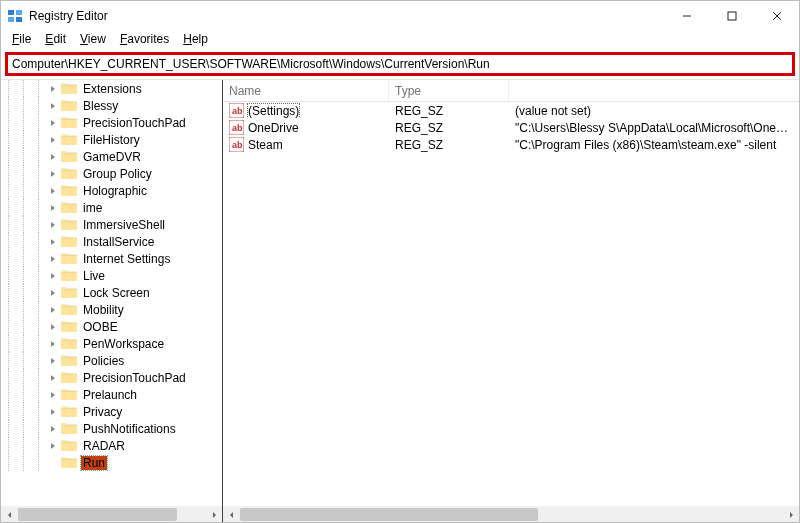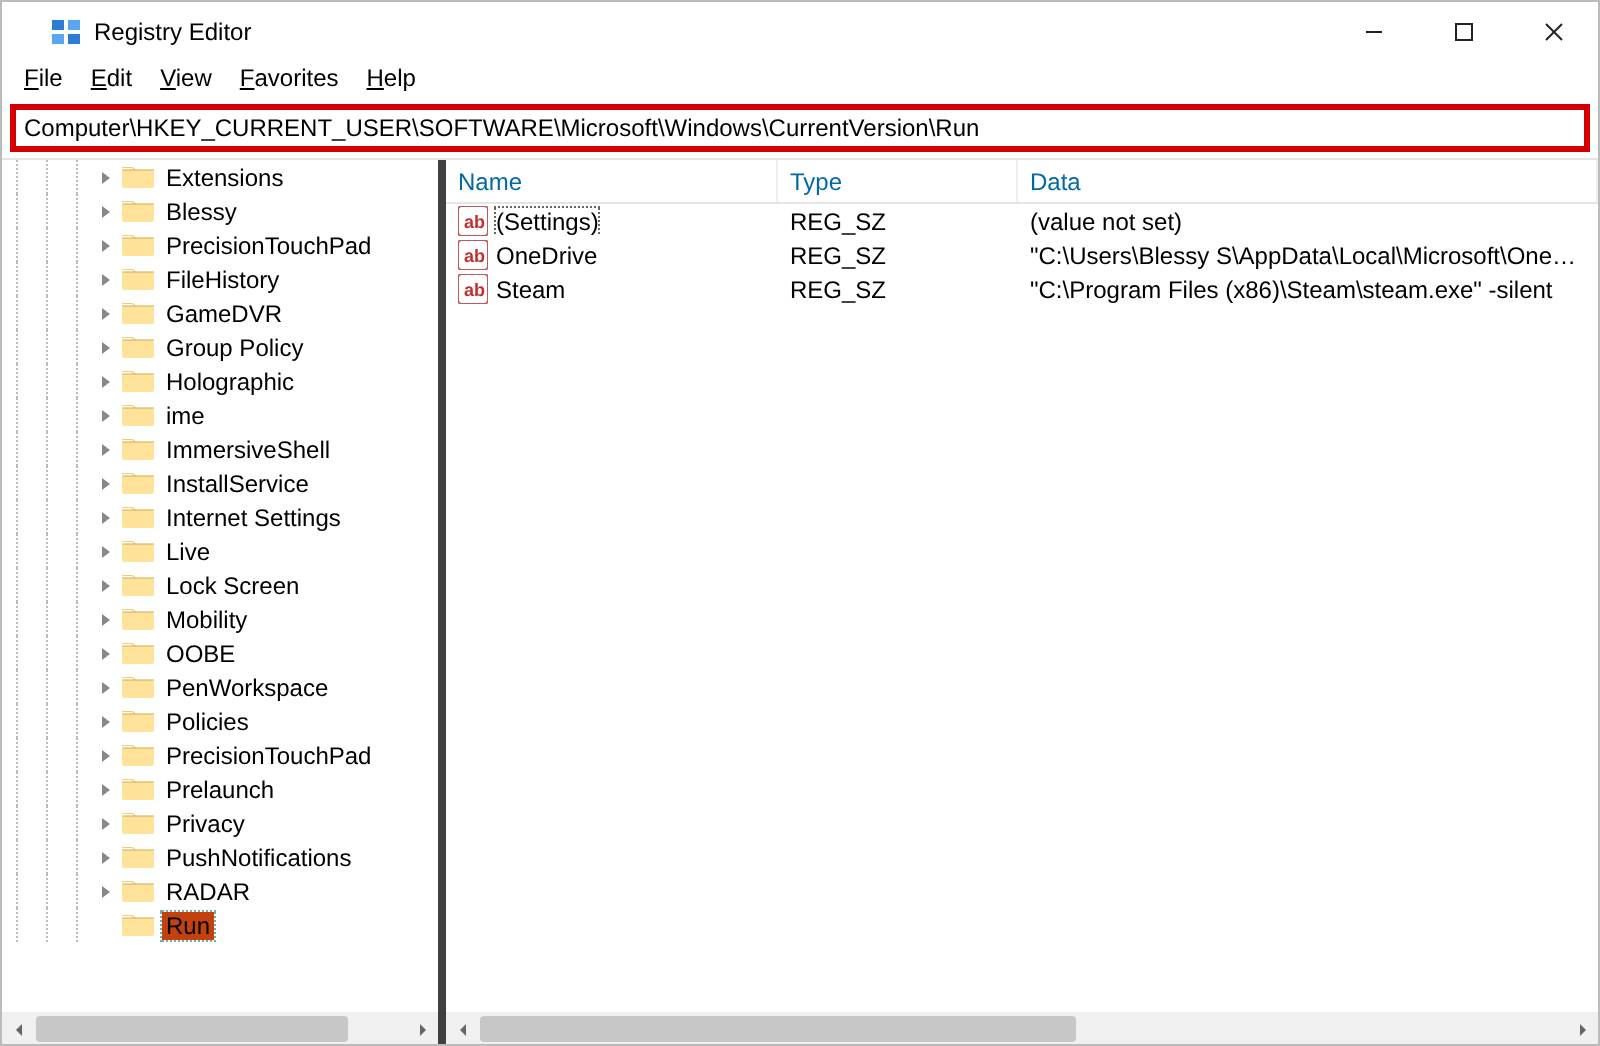--- a/index.html
+++ b/index.html
@@ -13,21 +13,21 @@
     height: 523px;
     overflow: hidden;
     border: 1px solid #bbb;
   }
 
   
   .titlebar {
     height: 30px;
     display: flex;
     align-items: center;
-    padding: 0 0 0 24px;
+    padding: 0 0 0 6px;
     background: #fff;
   }
   .titlebar .app-icon {
     width: 16px; height: 16px;
     margin-right: 6px;
     display: flex; align-items: center; justify-content: center;
   }
   .titlebar .title {
     flex: 1;
     font-size: 12px;
@@ -75,21 +75,21 @@
     display: flex;
     height: calc(523px - 30px - 19px - 30px);
     border-top: 1px solid #e5e5e5;
   }
 
   
   .tree-panel {
     width: 222px;
     overflow: hidden;
     position: relative;
-    border-right: 4px solid #404040;
+    border-right: 1px solid #404040;
   }
   .tree-inner {
     height: calc(100% - 17px);
     overflow: hidden;
   }
   .tree-row {
     height: 17px;
     display: flex;
     align-items: center;
     white-space: nowrap;
@@ -135,21 +135,21 @@
   .list-panel {
     flex: 1;
     position: relative;
     overflow: hidden;
   }
   .list-header {
     display: flex;
     height: 22px;
     border-bottom: 1px solid #e5e5e5;
     font-size: 12px;
-    color: #0369a1;
+    color: #737373;
     align-items: center;
   }
   .list-header .col {
     padding: 0 6px;
     border-right: 1px solid #eee;
     height: 100%;
     display: flex; align-items: center;
   }
   .col-name { width: 166px; }
   .col-type { width: 120px; }
@@ -581,21 +581,20 @@
             <polygon points="3,1 6,4 3,7" fill="#666"></polygon>
           </svg>
       </div>
     </div>
   </div>
 
   <div class="list-panel">
     <div class="list-header">
       <div class="col col-name">Name</div>
       <div class="col col-type">Type</div>
-      <div class="col col-data">Data</div>
     </div>
     <div class="list-body" id="list-body">
         <div class="list-row focused">
           <div class="cell col-name">
             <span class="value-icon"><svg width="15" height="15" viewBox="0 0 15 15">
                 <use href="#string-value-glyph"></use>
               </svg></span>
             <span class="nm">(Settings)</span>
           </div>
           <div class="cell col-type">REG_SZ</div>

